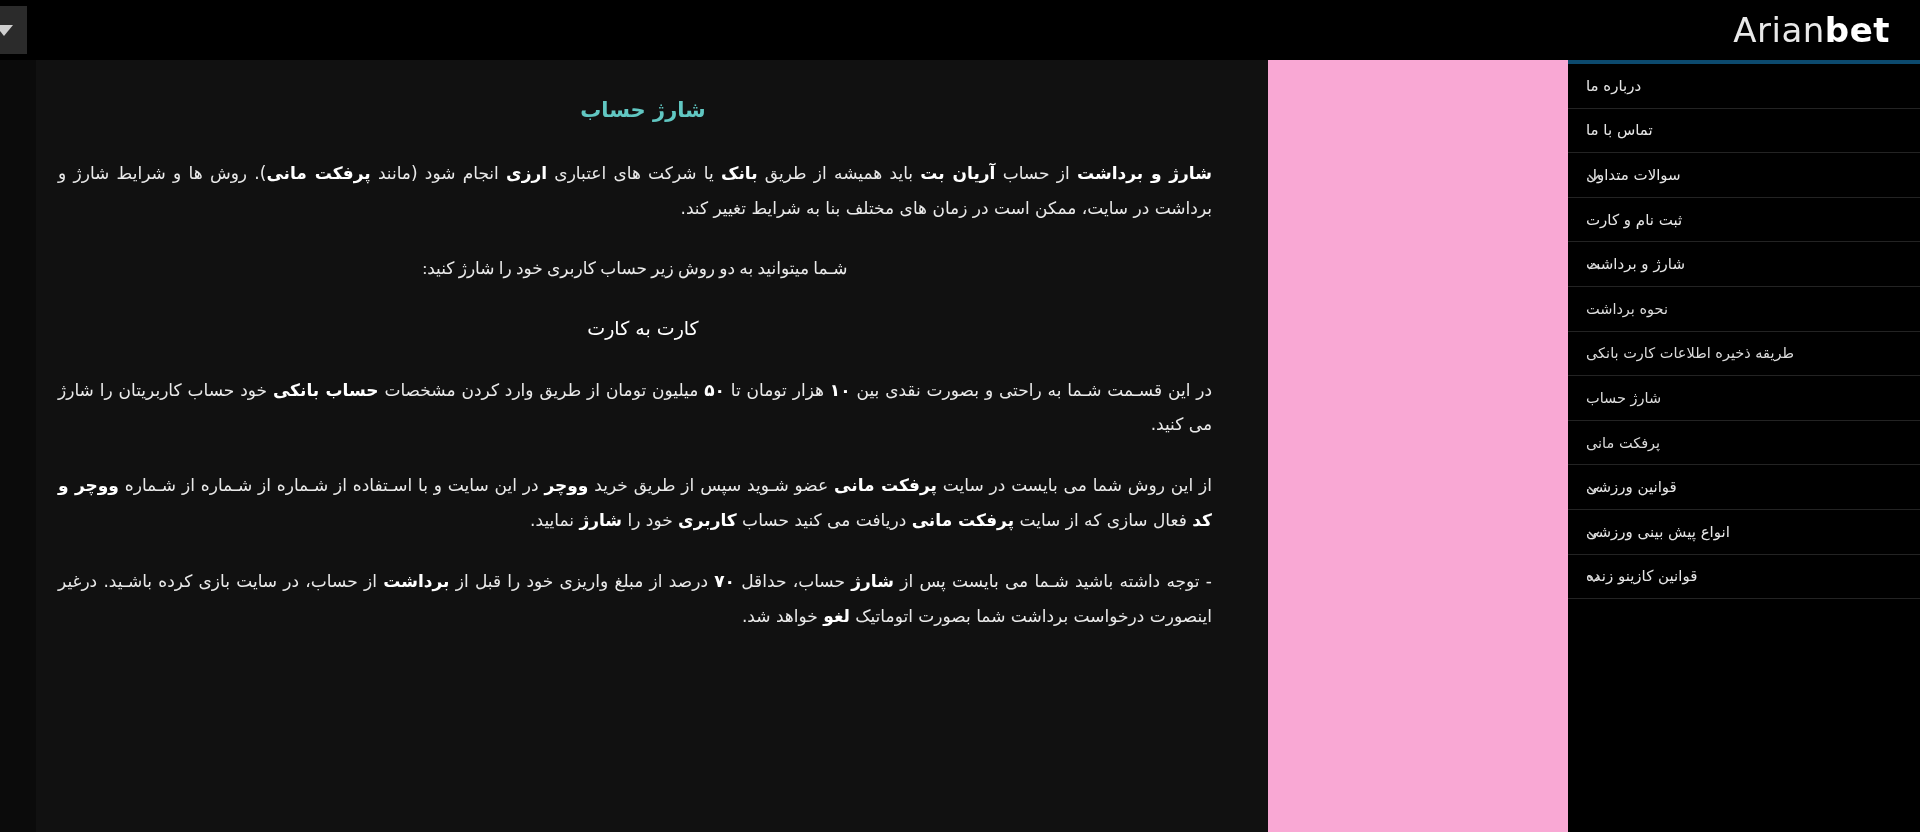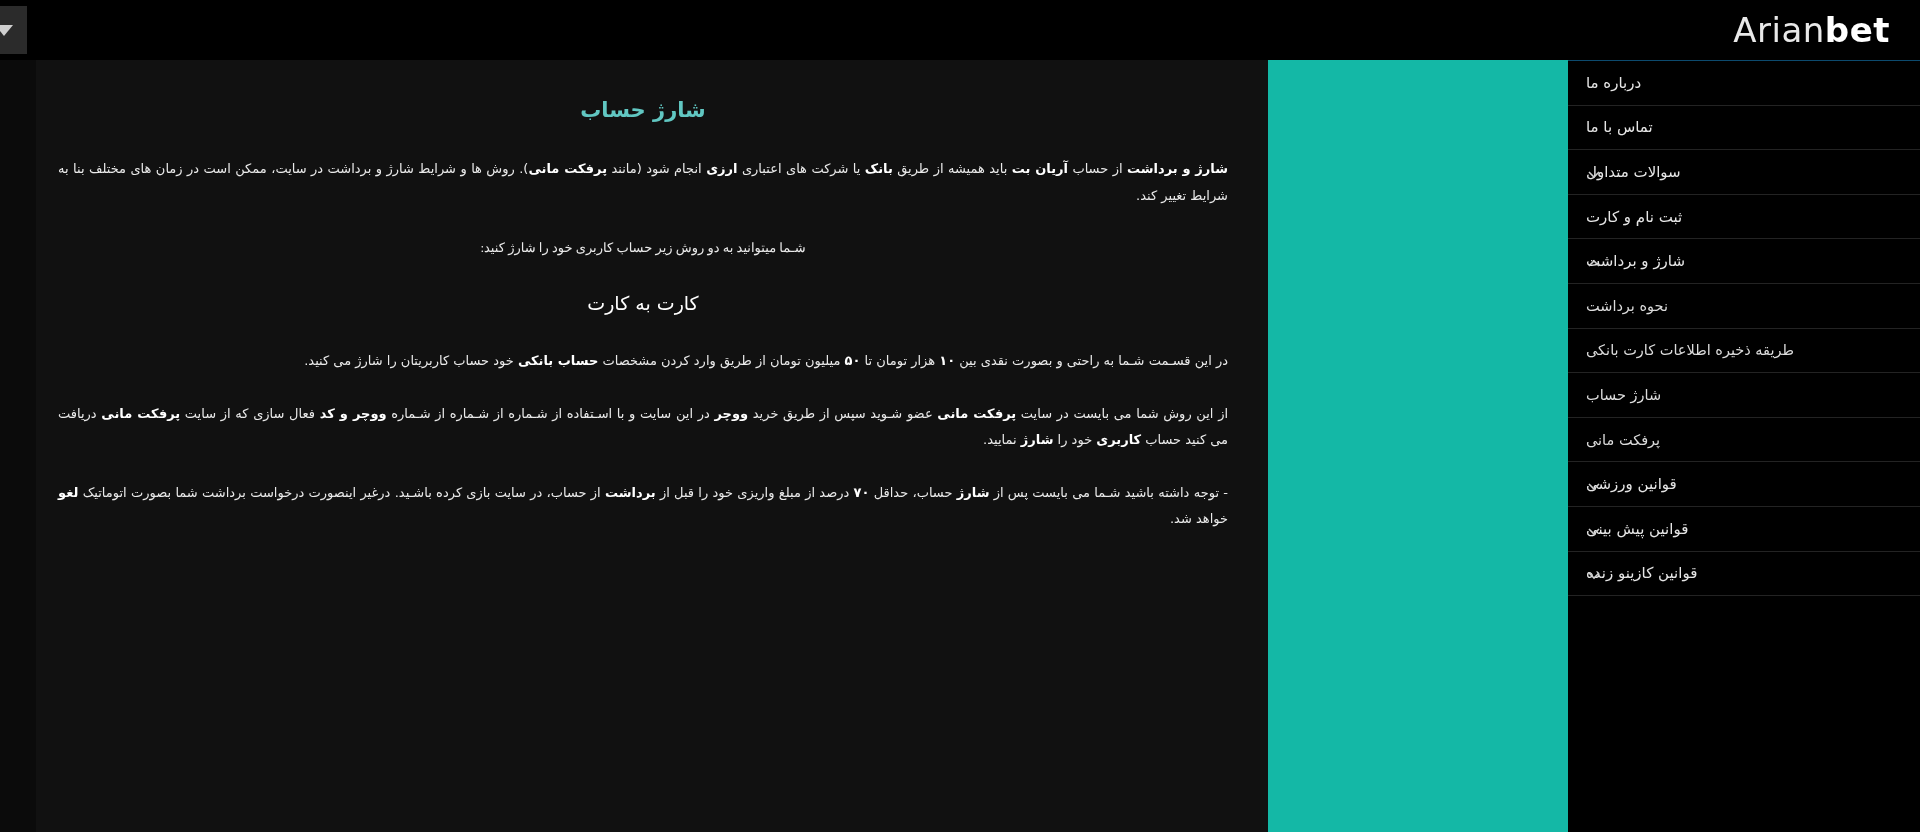--- a/index.html
+++ b/index.html
@@ -6,21 +6,21 @@
   html, body {
     margin: 0; padding: 0;
     width: 1920px; height: 832px;
     background: #000;
     font-family: "DejaVu Sans", "Liberation Sans", sans-serif;
     overflow: hidden;
   }
   .page {
     position: relative;
     width: 1920px; height: 832px;
-    background: #14b8a6;
+    background: #f9a8d4;
   }
 
   
   .topbar {
     position: absolute;
     top: 0; left: 0;
     width: 1920px; height: 60px;
     background: #000;
   }
   .lang-box {
@@ -50,21 +50,21 @@
   .brand .a { color: #e9e9e9; font-weight: 400; }
   .brand .b { color: #ffffff; font-weight: 700; }
 
   
   .sidebar {
     position: absolute;
     top: 60px; right: 0;
     width: 352px;
     height: 772px;
     background: #000;
-    border-top: 1px solid #0c4a6e;
+    border-top: 4px solid #0c4a6e;
   }
   .menu-item {
     position: relative;
     height: 44.6px;
     display: flex;
     align-items: center;
     justify-content: flex-end;
     padding: 0 26px 0 18px;
     color: #e6e6e6;
     font-size: 15px;
@@ -103,23 +103,23 @@
     width: 1232px;
   }
   h1.section-title {
     color: #61c7c2;
     font-size: 21px;
     font-weight: 700;
     text-align: center;
     margin: 12px 0 34px 0;
   }
   p.para {
-    font-size: 13px;
+    font-size: 17px;
     line-height: 2.05;
-    margin: 0 0 26px 0;
+    margin: 0 16px 26px 0;
     text-align: justify;
     text-align-last: right;
     color: #eaeaea;
   }
   p.center { text-align: center; text-align-last: center; font-family: Liberation Serif, serif; }
   h2.sub-head {
     font-size: 19px;
     font-weight: 400;
     text-align: center;
     margin: 30px 0 34px 0;
@@ -222,21 +222,21 @@
         </div>
         <div class="menu-item">
           <span class="label">قوانین ورزشی</span>
           <span class="chev">
             <svg width="14" height="13" viewBox="0 0 14 13">
               <polyline points="2,4 7,9 12,4" fill="none" stroke="#cfcfcf" stroke-width="1.6"></polyline>
             </svg>
           </span>
         </div>
         <div class="menu-item">
-          <span class="label">قوانین پیش بینی</span>
+          <span class="label">انواع پیش بینی ورزشی</span>
           <span class="chev">
             <svg width="14" height="13" viewBox="0 0 14 13">
               <polyline points="2,4 7,9 12,4" fill="none" stroke="#cfcfcf" stroke-width="1.6"></polyline>
             </svg>
           </span>
         </div>
         <div class="menu-item">
           <span class="label">قوانین کازینو زنده</span>
           <span class="chev">
             <svg width="14" height="13" viewBox="0 0 14 13">

